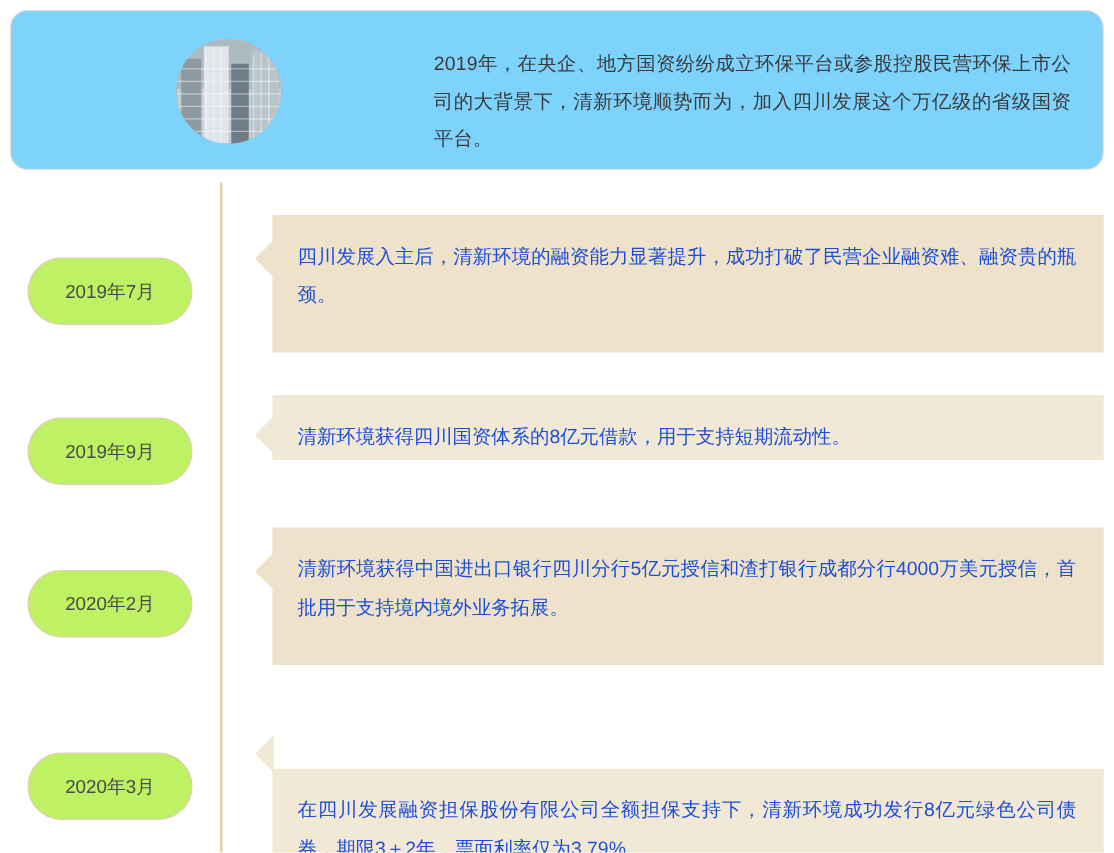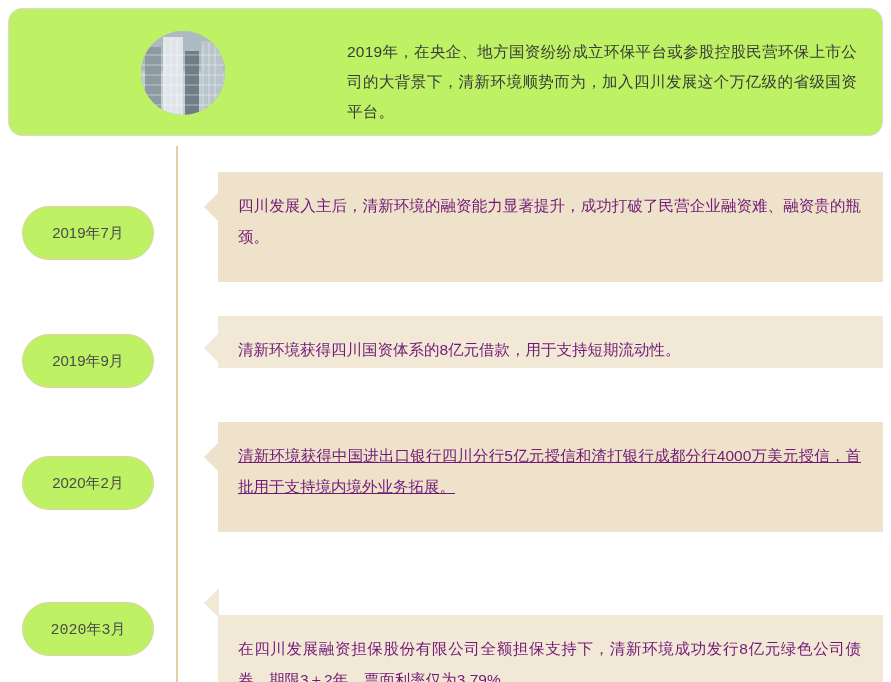--- a/index.html
+++ b/index.html
@@ -18,21 +18,21 @@
 
   
   .header-card {
     position: absolute;
     left: 8px;
     top: 8px;
     width: 875px;
     height: 128px;
     border: 1px solid #d8d8d8;
     border-radius: 14px;
-    background: #bef264;
+    background: #7dd3fc;
     box-sizing: border-box;
   }
   .header-photo {
     position: absolute;
     left: 132px;
     top: 22px;
     width: 84px;
     height: 84px;
     border-radius: 50%;
     overflow: hidden;
@@ -92,21 +92,21 @@
   }
   .content-box {
     position: absolute;
     left: 218px;
     width: 665px;
     background: #efe2ca;
     box-sizing: border-box;
     padding: 18px 22px 18px 20px;
     font-size: 15.5px;
     line-height: 31px;
-    color: #701a75;
+    color: #1d4ed8;
     text-align: justify;
   }
   .content-box.light {
     background: #f2e8d6;
   }
   .arrow {
     position: absolute;
     left: 204px;
     width: 0;
     height: 0;
@@ -124,25 +124,25 @@
   #row-0 .content-box { top: 0; height: 110px; }
   #row-0 .arrow { top: 20px; }
 
   #row-1 { top: 170px; height: 92px; padding-left: 20px; }
   #row-1 .date-pill { top: 18px; }
   #row-1 .content-box { top: 0; height: 52px; }
   #row-1 .arrow { top: 17px; }
 
   #row-2 { top: 276px; height: 124px; }
   #row-2 .date-pill { top: 34px; }
-  #row-2 .content-box { top: 0; height: 110px; text-decoration: underline; }
+  #row-2 .content-box { top: 0; height: 110px; }
   #row-2 .arrow { top: 20px; }
 
   #row-3 { top: 422px; height: 124px; }
-  #row-3 .date-pill { top: 34px; font-family: Liberation Mono, monospace; }
+  #row-3 .date-pill { top: 34px; }
   #row-3 .content-box { top: 0; height: 110px; margin-top: 47px; }
   #row-3 .arrow { top: 20px; }
 </style>
 </head>
 <body>
 
 <div class="header-card">
   <div class="header-photo">
     <svg width="84" height="84" viewBox="0 0 84 84" aria-hidden="true">
       <rect x="0" y="0" width="84" height="84" fill="#c3cdd3"></rect>

